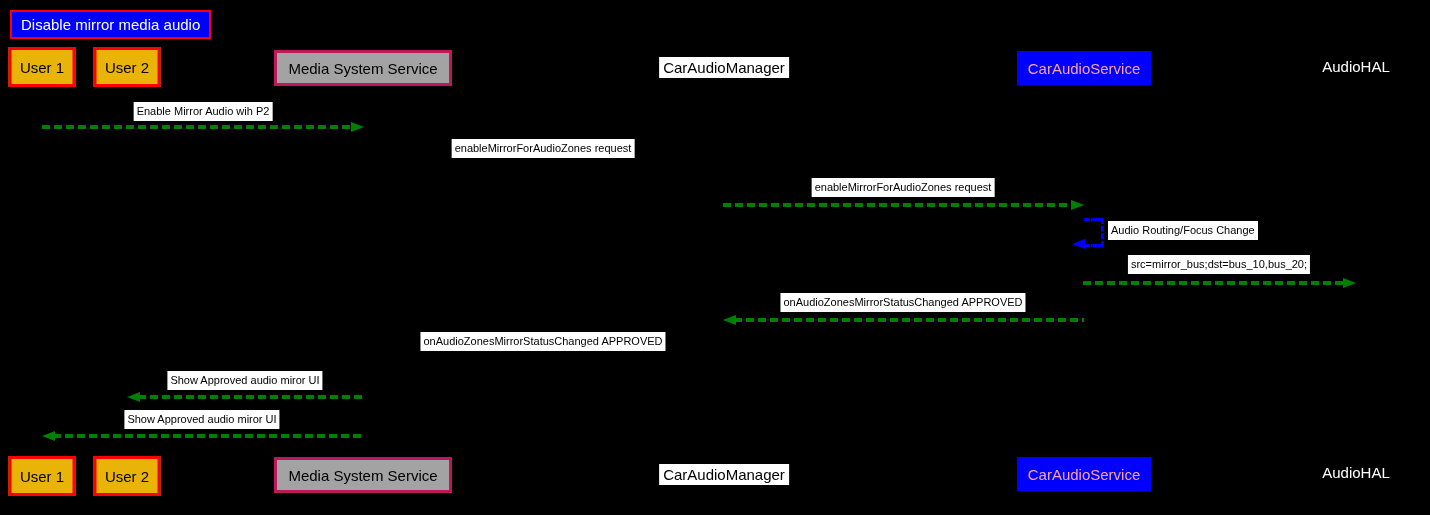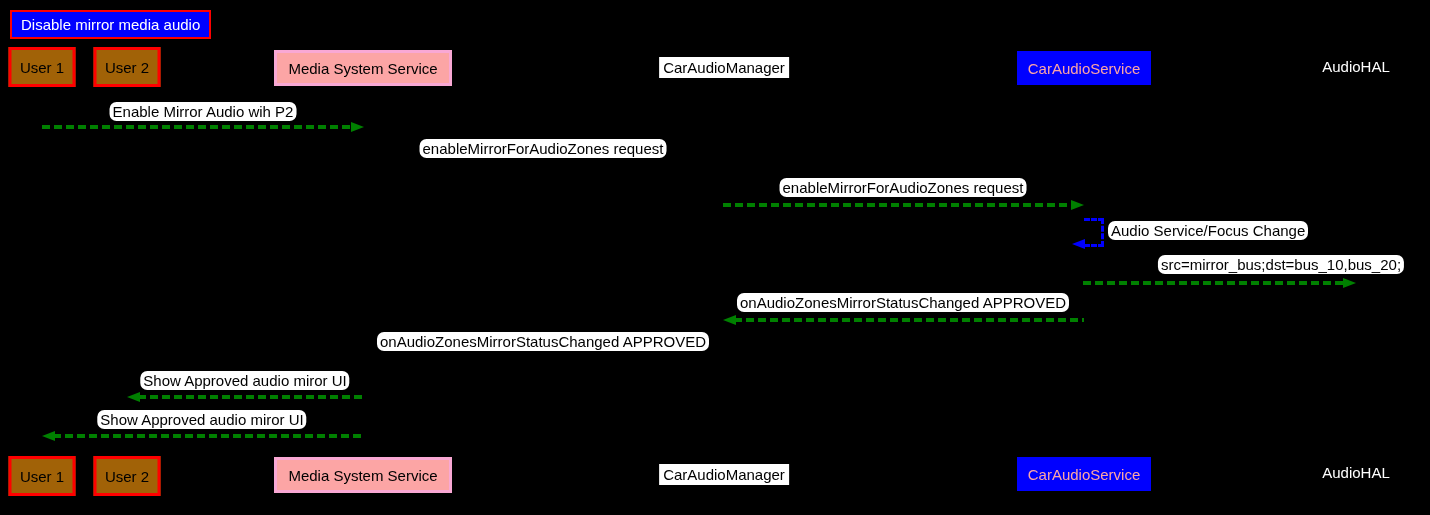--- a/index.html
+++ b/index.html
@@ -25,36 +25,35 @@
   
   .participant {
     position: absolute;
     transform: translateX(-50%);
     display: flex;
     align-items: center;
     justify-content: center;
     font-size: 15px;
     white-space: nowrap;
   }
-  .box-red   { background: #a16207; color: #000000; border: 3px solid #ff0000; text-align: right; }
-  .box-green { background: #fca5a5; color: #000000; border: 3px solid #f9a8d4; }
+  .box-red   { background: #eab308; color: #000000; border: 3px solid #ff0000; text-align: right; }
+  .box-green { background: #a3a3a3; color: #000000; border: 3px solid #be185d; }
   .strip-white { background: #ffffff; color: #000000; padding: 2px 4px; }
   .box-blue  { background: #0000ff; color: #fca5a5; }
   .text-plain { background: transparent; color: #ffffff; text-align: center; }
   
   .msg {
     position: absolute;
     transform: translateX(-50%);
     background: #ffffff;
     color: #000000;
-    font-size: 15px;
+    font-size: 11px;
     line-height: 19px;
     padding: 0 3px;
     white-space: nowrap;
-    border-radius: 7px;
   }
   .msg.noshift { transform: none; }
   
   .arrow { position: absolute; height: 10px; }
   .arrow .line {
     position: absolute;
     top: 3px;
     height: 4px;
     background: repeating-linear-gradient(90deg, #008000 0 8px, transparent 8px 12px);
   }
@@ -111,23 +110,23 @@
   <div class="msg" style="left:543px; top:139px;">enableMirrorForAudioZones request</div>
 
   <div class="msg" style="left:903px; top:178px;">enableMirrorForAudioZones request</div>
   <div class="arrow dir-right" style="left:723px; top:200px; width:361px;">
     <div class="line"></div>
     <div class="head-right"></div>
   </div>
 
   <div class="self-loop" style="left:1084px; top:218px; width:20px; height:29px;"></div>
   <div class="self-head" style="left:1072px; top:239px;"></div>
-  <div class="msg noshift" style="left:1108px; top:221px;">Audio Service/Focus Change</div>
+  <div class="msg noshift" style="left:1108px; top:221px;">Audio Routing/Focus Change</div>
 
-  <div class="msg" style="left:1281px; top:255px;">src=mirror_bus;dst=bus_10,bus_20;</div>
+  <div class="msg" style="left:1219px; top:255px;">src=mirror_bus;dst=bus_10,bus_20;</div>
   <div class="arrow dir-right" style="left:1083px; top:278px; width:273px;">
     <div class="line"></div>
     <div class="head-right"></div>
   </div>
 
   <div class="msg" style="left:903px; top:293px;">onAudioZonesMirrorStatusChanged APPROVED</div>
   <div class="arrow dir-left" style="left:723px; top:315px; width:361px;">
     <div class="line"></div>
     <div class="head-left"></div>
   </div>

